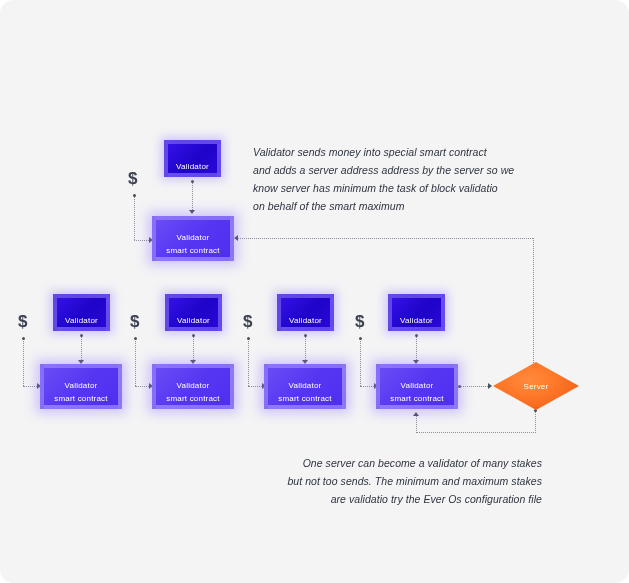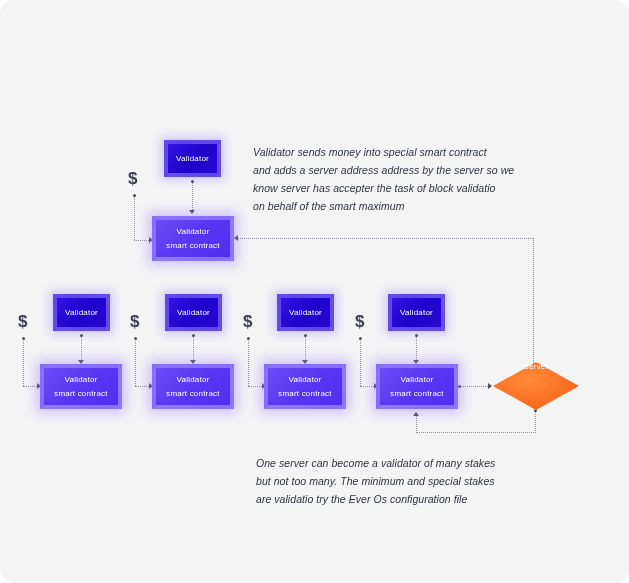--- a/index.html
+++ b/index.html
@@ -21,21 +21,21 @@
     border-radius: 14px;
     overflow: hidden;
   }
 
   
   .node {
     position: absolute;
     display: flex;
     flex-direction: column;
     align-items: center;
-    justify-content: center;
+    justify-content: flex-end;
     text-align: center;
     color: #ffffff;
     line-height: 1.45;
     letter-spacing: .2px;
     z-index: 4;
   }
 
   .node-validator {
     background: linear-gradient(135deg, #3412e8 0%, #1e03c9 55%, #2a08d6 100%);
     border: 4px solid rgba(150,128,250,0.55);
@@ -50,20 +50,21 @@
     font-size: 8px;
   }
 
   .node-contract .l2 { margin-top: 2px; }
 
   
   .node-server {
     position: absolute;
     z-index: 4;
     display: flex;
+    align-items: center;
     justify-content: center;
   }
   .node-server .diamond-shape {
     position: absolute;
     inset: 0;
     background: radial-gradient(ellipse at 42% 38%, #ff8a3d 0%, #ff7a2a 35%, #f4631a 75%, #ef5a10 100%);
     clip-path: polygon(50% 0%, 100% 50%, 50% 100%, 0% 50%);
   }
   .node-server .srv-label {
     position: relative;
@@ -119,21 +120,21 @@
   
   .para {
     position: absolute;
     color: #2f3440;
     font-size: 10.5px;
     line-height: 1.72;
     letter-spacing: .05px;
     z-index: 5;
   }
   .para-top   { left: 253px; top: 143px; width: 300px; text-align: left; }
-  .para-bottom{ left: 256px; top: 454px; width: 292px; }
+  .para-bottom{ left: 250px; top: 454px; width: 292px; text-align: right; }
   .para div { white-space: nowrap; font-style: italic; }
 </style>
 </head>
 <body>
 
 <div id="canvas">
 
   <div class="dollar" style="left:128px; top:170px;">$</div>
 
   <div class="dot-origin" style="left:133px; top:194px;"></div>
@@ -156,21 +157,21 @@
 
   <div class="arw arw-left" style="left:234px; top:235px;"></div>
   <div class="ln ln-h" style="left:238px; top:238px; width:295px;"></div>
   <div class="ln ln-v" style="left:533px; top:238px; height:139px;"></div>
   <div class="ln ln-h" style="left:524px; top:377px; width:10px;"></div>
   <div class="arw arw-down" style="left:521px; top:375px;"></div>
 
   <div class="para para-top">
     <div>Validator sends money into special smart contract</div>
     <div>and adds a server address address by the server so we</div>
-    <div>know server has accepter the task of block validatio</div>
+    <div>know server has minimum the task of block validatio</div>
     <div>on behalf of the smart maximum</div>
   </div>
 
   <div class="dollar" style="left:18px; top:313px;">$</div>
   <div class="dot-origin" style="left:22px; top:337px;"></div>
   <div class="ln ln-v" style="left:23px; top:339px; height:47px;"></div>
   <div class="ln ln-h" style="left:23px; top:386px; width:16px;"></div>
   <div class="arw arw-right" style="left:37px; top:383px;"></div>
 
   <div class="node node-validator" style="left:53px; top:294px; width:57px; height:37px;">
@@ -249,17 +250,17 @@
   </div>
 
   <div class="dot-origin" style="left:534px; top:409px;"></div>
   <div class="ln ln-v" style="left:535px; top:411px; height:22px;"></div>
   <div class="ln ln-h" style="left:416px; top:432px; width:120px;"></div>
   <div class="ln ln-v" style="left:416px; top:416px; height:17px;"></div>
   <div class="arw arw-up" style="left:413px; top:412px;"></div>
 
   <div class="para para-bottom">
     <div>One server can become a validator of many stakes</div>
-    <div>but not too many. The minimum and special stakes</div>
+    <div>but not too sends. The minimum and maximum stakes</div>
     <div>are validatio try the Ever Os configuration file</div>
   </div>
 
 </div>
 
 </body></html>

